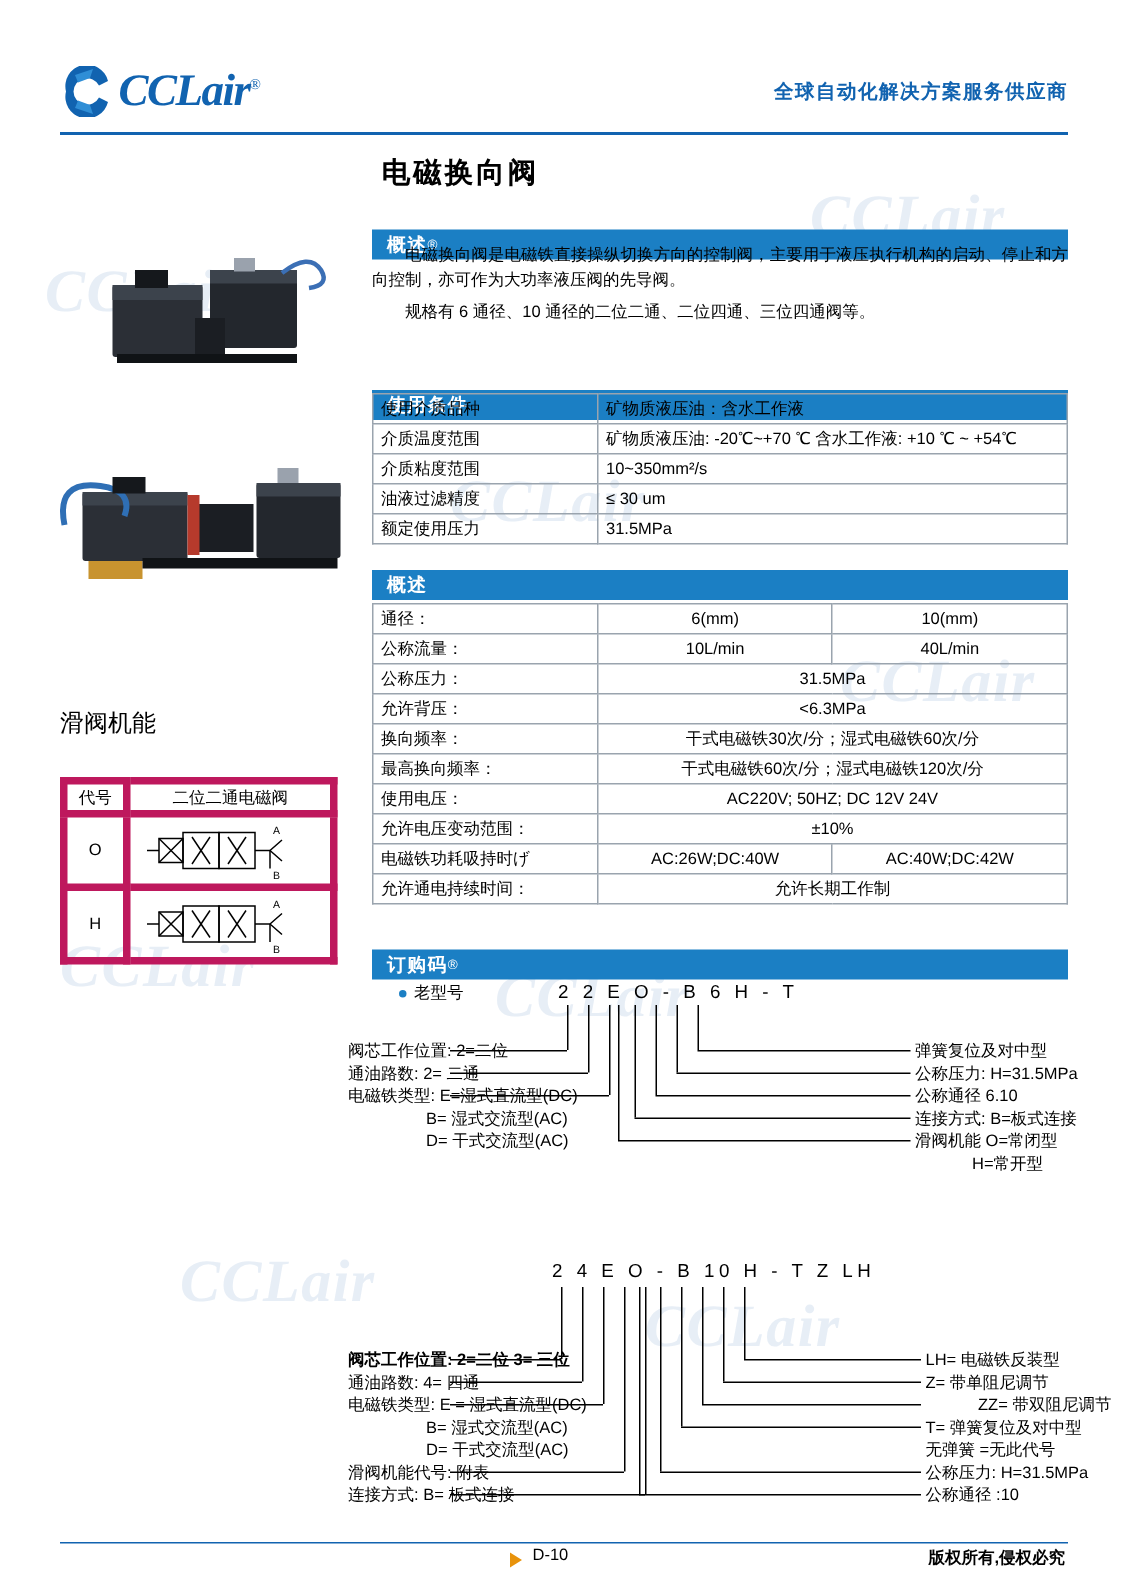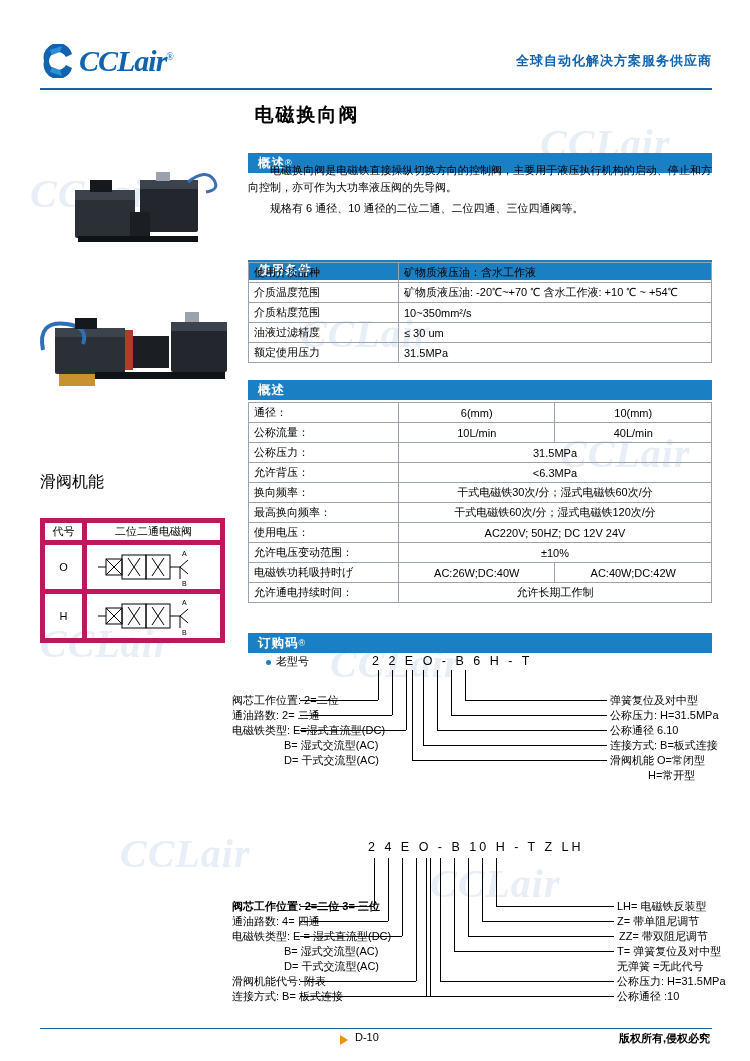--- a/index.html
+++ b/index.html
@@ -380,21 +380,21 @@
   <div class="oc-line hline" style="left:468px; top:936px; width:146px;"></div>
   <div class="oc-line vline" style="left:454px; top:858px; height:93px;"></div>
   <div class="oc-line hline" style="left:454px; top:951px; width:160px;"></div>
   <div class="oc-line vline" style="left:440px; top:858px; height:123px;"></div>
   <div class="oc-line hline" style="left:440px; top:981px; width:174px;"></div>
   <div class="oc-line vline" style="left:426px; top:858px; height:138px;"></div>
   <div class="oc-line hline" style="left:426px; top:996px; width:188px;"></div>
 
   <div class="oc-lbl" style="left:617px; top:899px;">LH= 电磁铁反装型</div>
   <div class="oc-lbl" style="left:617px; top:914px;">Z= 带单阻尼调节</div>
-  <div class="oc-lbl" style="left:619px; top:929px;">ZZ= 带双阻尼调节</div>
+  <div class="oc-lbl" style="left:652px; top:929px;">ZZ= 带双阻尼调节</div>
   <div class="oc-lbl" style="left:617px; top:944px;">T= 弹簧复位及对中型</div>
   <div class="oc-lbl" style="left:617px; top:959px;">无弹簧 =无此代号</div>
   <div class="oc-lbl" style="left:617px; top:974px;">公称压力: H=31.5MPa</div>
   <div class="oc-lbl" style="left:617px; top:989px;">公称通径 :10</div>
 
   <div class="footer-rule"></div>
   <div class="footer-tri"></div>
   <div class="footer-page">D-10</div>
   <div class="footer-right">版权所有,侵权必究</div>
 

